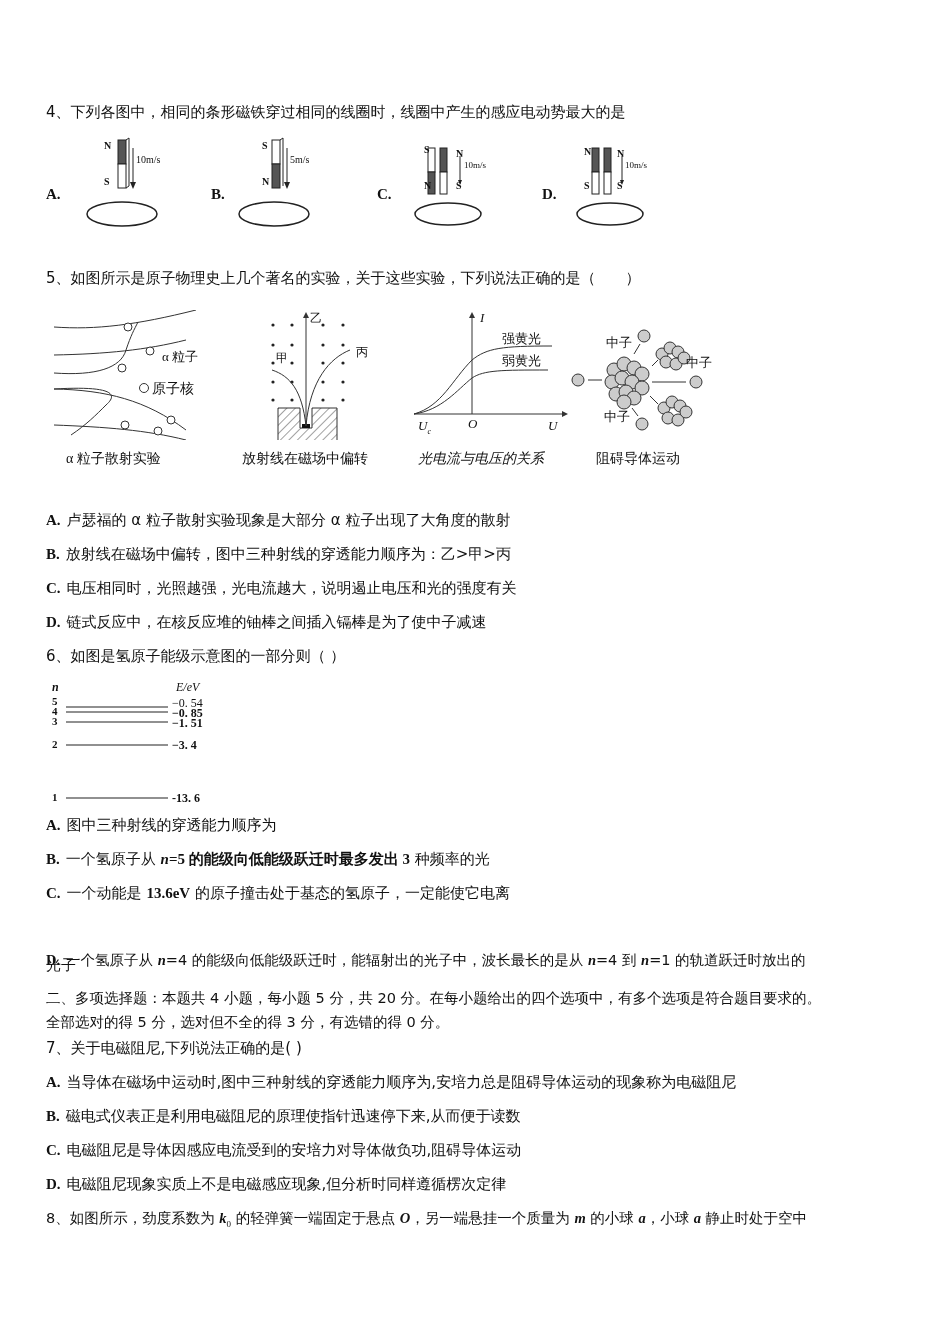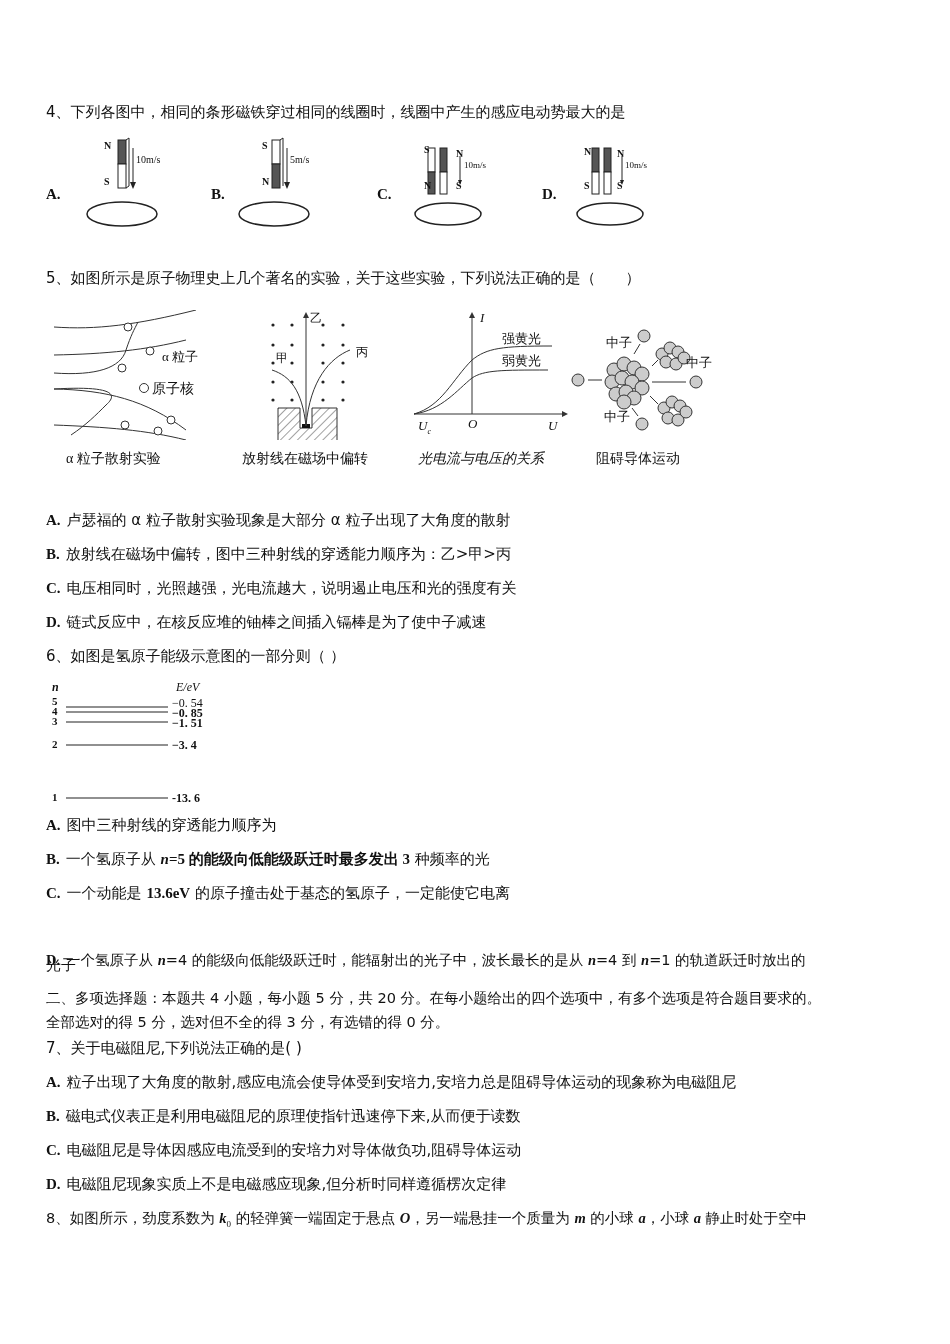--- a/index.html
+++ b/index.html
@@ -272,18 +272,18 @@
 <div class="line" style="top:815px;"><span class="opt-letter">A.</span><span>图中三种射线的穿透能力顺序为</span></div>
 <div class="line" style="top:849px;"><span class="opt-letter">B.</span><span>一个氢原子从 </span><span class="i">n</span><span class="b">=5 的能级向低能级跃迁时最多发出 </span><span class="b">3</span><span> 种频率的光</span></div>
 <div class="line" style="top:883px;"><span class="opt-letter">C.</span><span>一个动能是 </span><span class="b">13.6eV</span><span> 的原子撞击处于基态的氢原子，一定能使它电离</span></div>
 <div class="line" style="top:918px;font-size:14.5px;margin-top:32px;"><span class="opt-letter">D.</span><span>一个氢原子从 </span><span class="i">n</span><span>=4 的能级向低能级跃迁时，能辐射出的光子中，波长最长的是从 </span><span class="i">n</span><span>=4 到 </span><span class="i">n</span><span>=1 的轨道跃迁时放出的</span></div>
 <div class="line" style="top:955px;">光子</div>
 
 <div class="line" style="top:988px;font-size:14.5px;text-align:right;">二、多项选择题：本题共 4 小题，每小题 5 分，共 20 分。在每小题给出的四个选项中，有多个选项是符合题目要求的。</div>
 <div class="line" style="top:1012px;font-size:14.5px;">全部选对的得 5 分，选对但不全的得 3 分，有选错的得 0 分。</div>
 
 <div class="line" style="top:1038px;">7、关于电磁阻尼,下列说法正确的是( )</div>
-<div class="line" style="top:1072px;"><span class="opt-letter">A.</span><span>粒子出现了大角度的散射,感应电流会使导体受到安培力,安培力总是阻碍导体运动的现象称为电磁阻尼</span></div>
+<div class="line" style="top:1072px;"><span class="opt-letter">A.</span><span>当导体在磁场中运动时,图中三种射线的穿透能力顺序为,安培力总是阻碍导体运动的现象称为电磁阻尼</span></div>
 <div class="line" style="top:1106px;"><span class="opt-letter">B.</span><span>磁电式仪表正是利用电磁阻尼的原理使指针迅速停下来,从而便于读数</span></div>
 <div class="line" style="top:1140px;"><span class="opt-letter">C.</span><span>电磁阻尼是导体因感应电流受到的安培力对导体做负功,阻碍导体运动</span></div>
 <div class="line" style="top:1174px;"><span class="opt-letter">D.</span><span>电磁阻尼现象实质上不是电磁感应现象,但分析时同样遵循楞次定律</span></div>
 
 <div class="line" style="top:1208px;font-size:14.5px;"><span>8、如图所示，劲度系数为 </span><span class="i">k</span><sub style="font-size:9px;" class="serif">0</sub><span> 的轻弹簧一端固定于悬点 </span><span class="i">O</span><span>，另一端悬挂一个质量为 </span><span class="i">m</span><span> 的小球 </span><span class="i">a</span><span>，小球 </span><span class="i">a</span><span> 静止时处于空中</span></div>
 
 </body></html>

